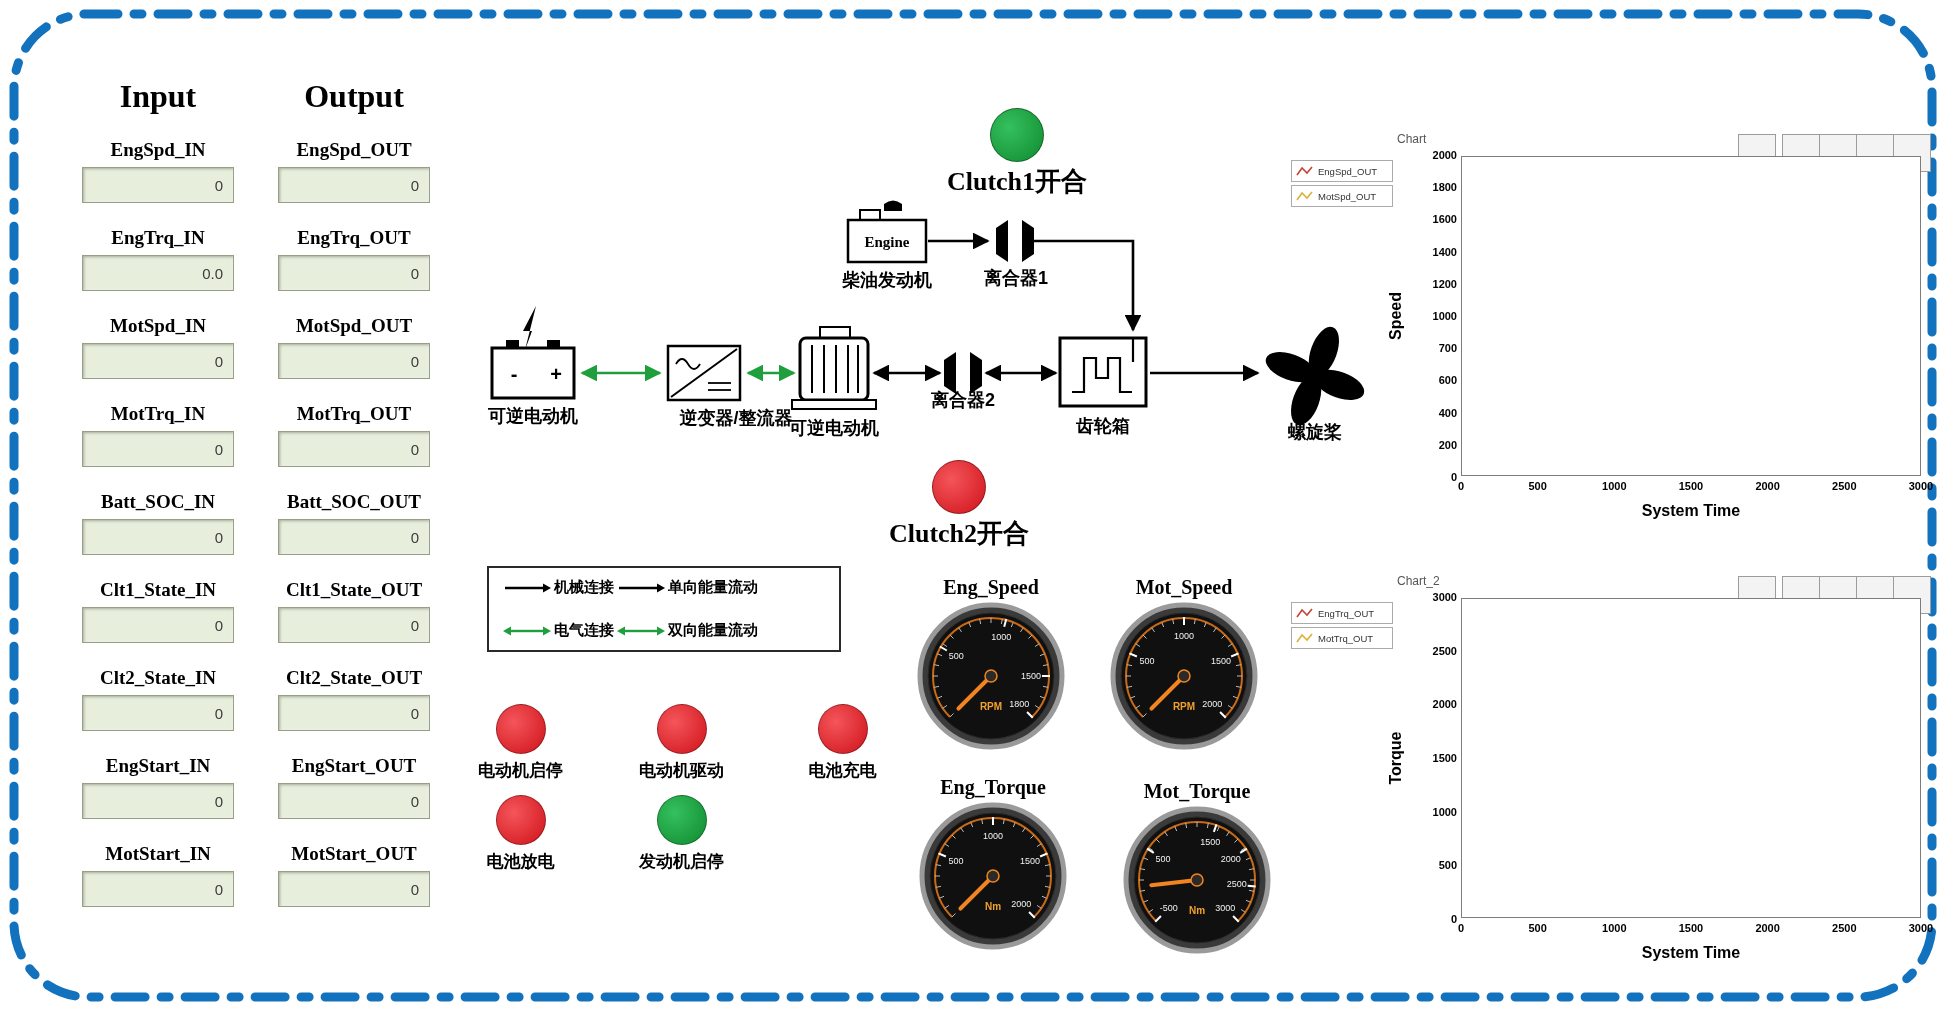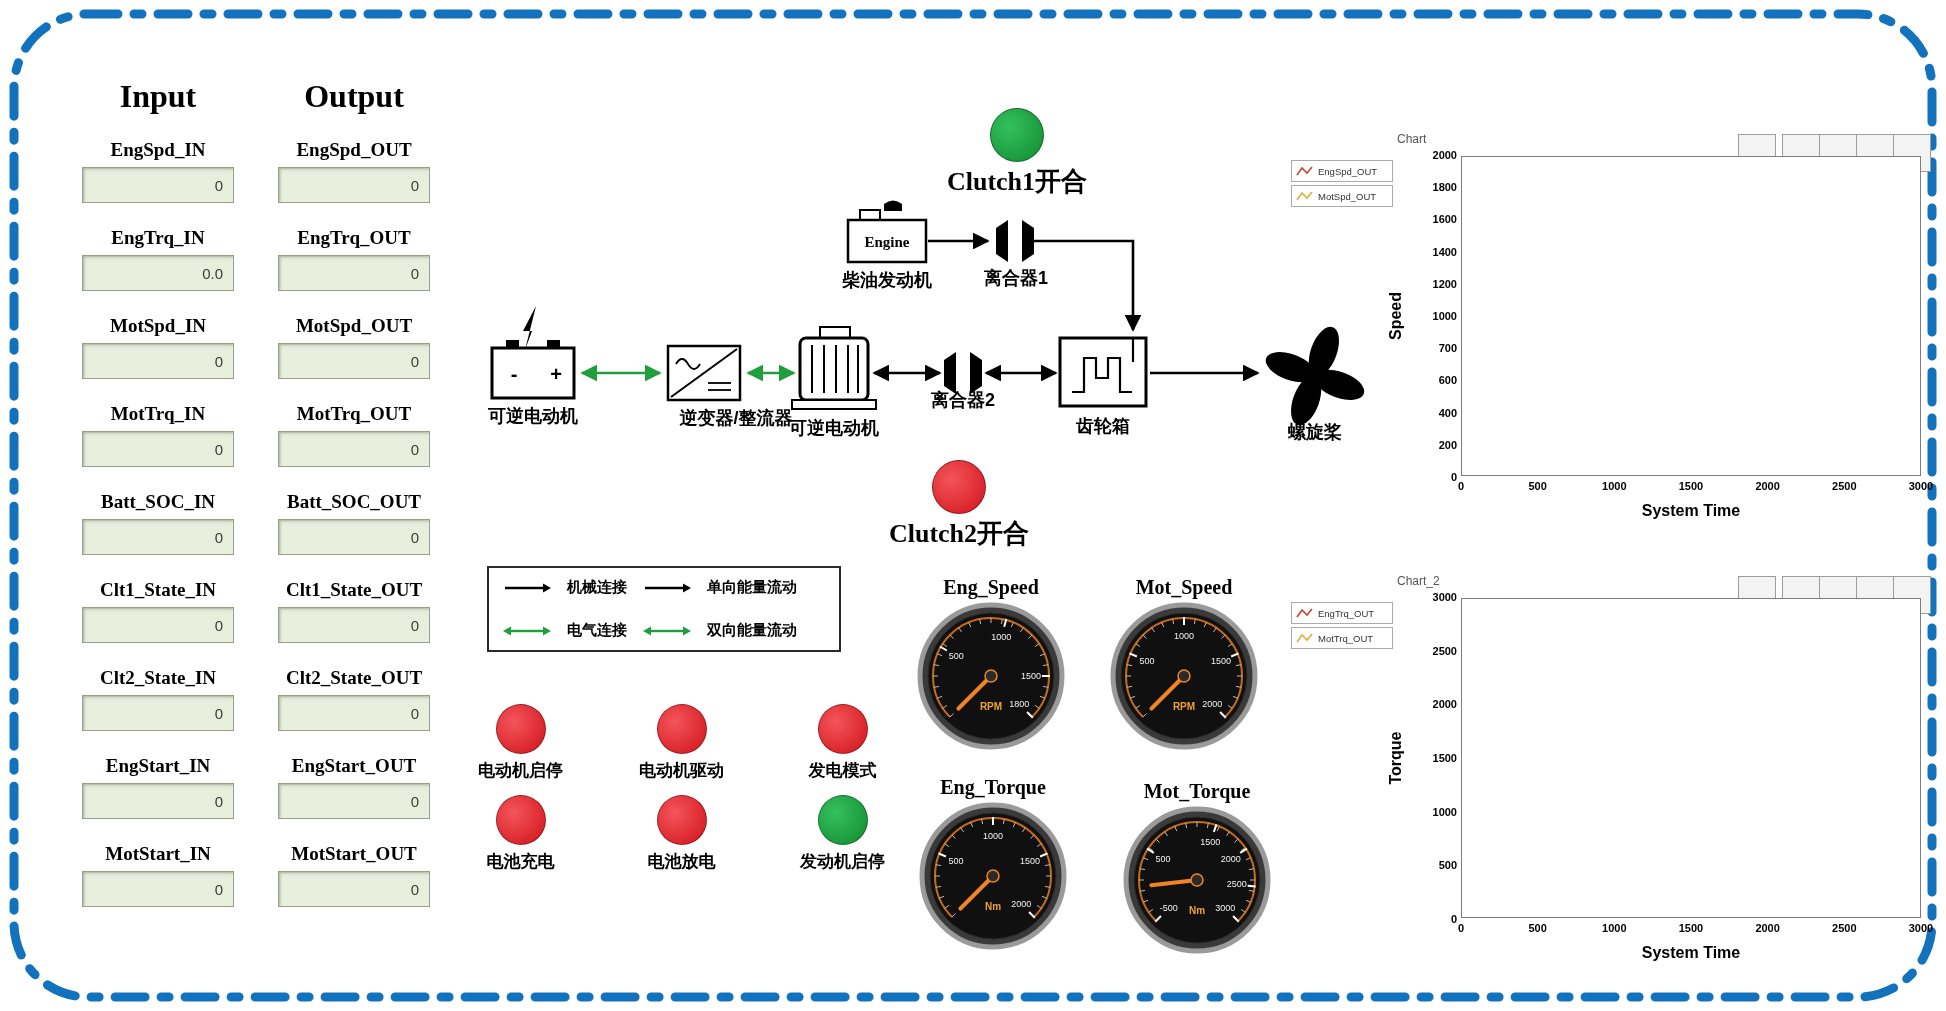--- a/index.html
+++ b/index.html
@@ -8,21 +8,21 @@
   .border-svg,.diagram{position:absolute;left:0;top:0}
   .io-grid{position:absolute;left:72px;top:78px;display:grid;grid-template-columns:172px 172px;column-gap:24px;row-gap:24px}
   .io-header{font-family:"Liberation Serif",serif;font-weight:700;font-size:32px;text-align:center}
   .io-cell{text-align:center}
   .io-label{font-family:"Liberation Serif",serif;font-weight:700;font-size:19px;margin-bottom:6px;white-space:nowrap}
   .io-box{width:152px;height:36px;margin:0 auto;background:#e7eedb;border:1px solid #96a184;box-shadow:inset 1px 1px 3px rgba(0,0,0,.28), inset -1px -1px 2px rgba(255,255,255,.7);display:flex;align-items:center;justify-content:flex-end;padding-right:10px;font-size:15px;color:#3c3c3c}
   .dlabel{position:absolute;transform:translateX(-50%);font-weight:700;font-size:18px;white-space:nowrap}
   .clabel{position:absolute;transform:translateX(-50%);font-family:"Liberation Serif",serif;font-weight:700;font-size:26px;white-space:nowrap}
   .light{position:absolute;width:54px;height:54px;border-radius:50%;border:1px solid rgba(0,0,0,.35)}
   .legend-box{position:absolute;left:487px;top:566px;width:354px;height:86px;border:2px solid #2a2a2a;padding:10px 14px;display:flex;flex-direction:column;justify-content:space-between;background:#fff}
-  .legend-row{display:flex;align-items:center;gap:16px}
+  .legend-row{display:flex;align-items:center;gap:3px}
   .legend-text{font-weight:700;font-size:15px;white-space:nowrap}
   .ind-grid{position:absolute;left:440px;top:704px;display:grid;grid-template-columns:repeat(3,161px);row-gap:13px}
   .ind-cell{display:flex;flex-direction:column;align-items:center}
   .lamp{width:50px;height:50px;border-radius:50%;border:1px solid rgba(0,0,0,.3)}
   .ind-label{margin-top:5px;font-weight:700;font-size:17px;white-space:nowrap}
   .gauge-cell{position:absolute;width:170px;display:flex;flex-direction:column;align-items:center}
   .gauge-title{font-family:"Liberation Serif",serif;font-weight:700;font-size:20px;margin-bottom:2px;white-space:nowrap}
   .chart-panel{position:absolute;left:1285px;width:656px;height:438px}
   .chart-name{position:absolute;left:112px;top:24px;font-size:12px;color:#555}
   .ct{position:absolute;top:26px;right:10px;display:flex;align-items:center}
@@ -289,24 +289,20 @@
   </div>
 
   <div class="ind-grid" id="indicator-grid">
       <div class="ind-cell">
         <div class="lamp" style="background: radial-gradient(circle at 35% 35%, rgb(244, 85, 91), rgb(207, 18, 25));"></div>
         <div class="ind-label">电动机启停</div>
       </div>
       <div class="ind-cell">
         <div class="lamp" style="background: radial-gradient(circle at 35% 35%, rgb(244, 85, 91), rgb(207, 18, 25));"></div>
         <div class="ind-label">电动机驱动</div>
-      </div>
-      <div class="ind-cell">
-        <div class="lamp" style="background: radial-gradient(circle at 35% 35%, rgb(244, 85, 91), rgb(207, 18, 25));"></div>
-        <div class="ind-label">发电模式</div>
       </div>
       <div class="ind-cell">
         <div class="lamp" style="background: radial-gradient(circle at 35% 35%, rgb(244, 85, 91), rgb(207, 18, 25));"></div>
         <div class="ind-label">电池充电</div>
       </div>
       <div class="ind-cell">
         <div class="lamp" style="background: radial-gradient(circle at 35% 35%, rgb(244, 85, 91), rgb(207, 18, 25));"></div>
         <div class="ind-label">电池放电</div>
       </div>
       <div class="ind-cell">

